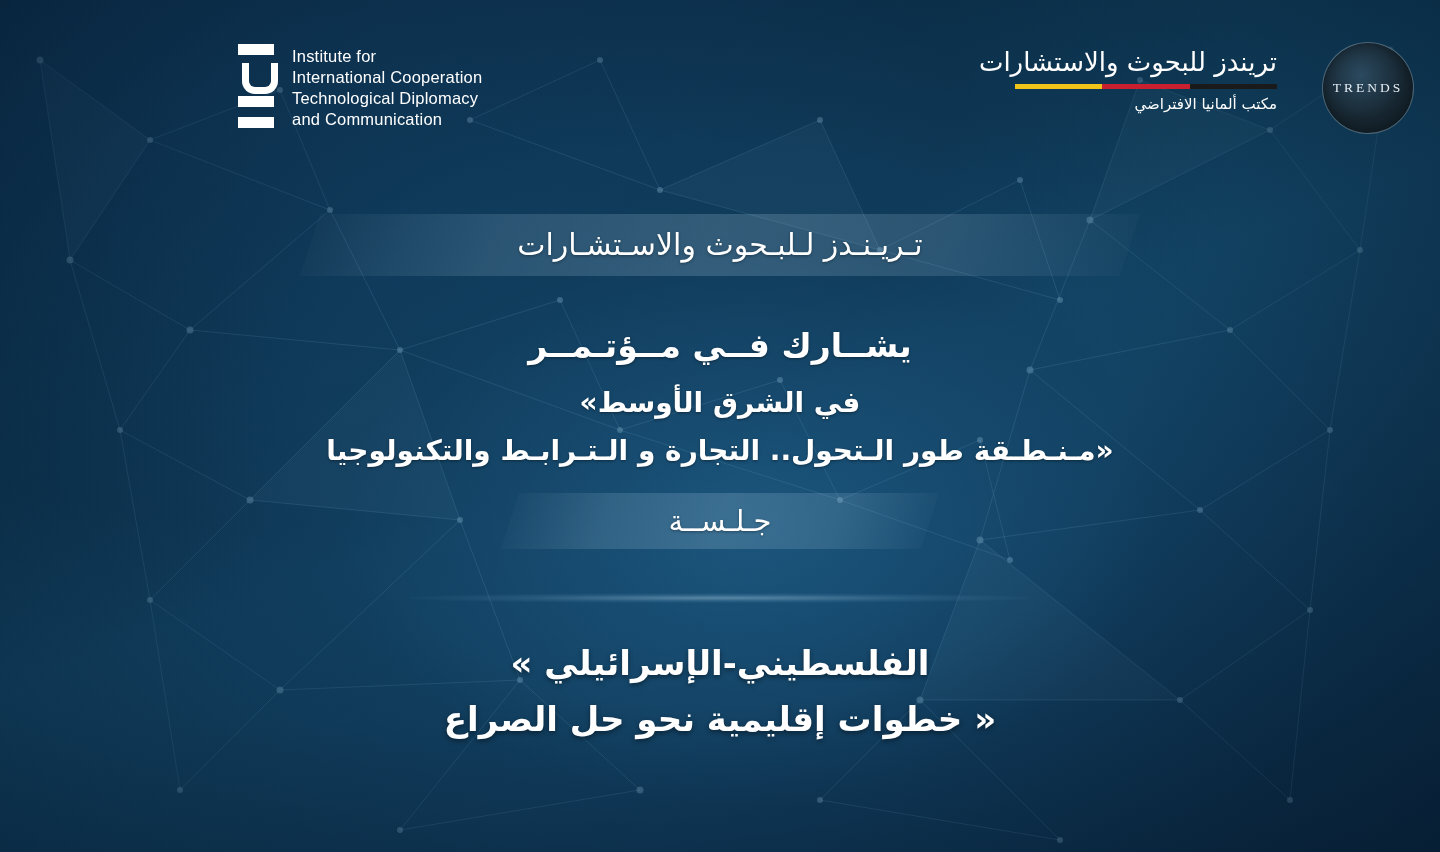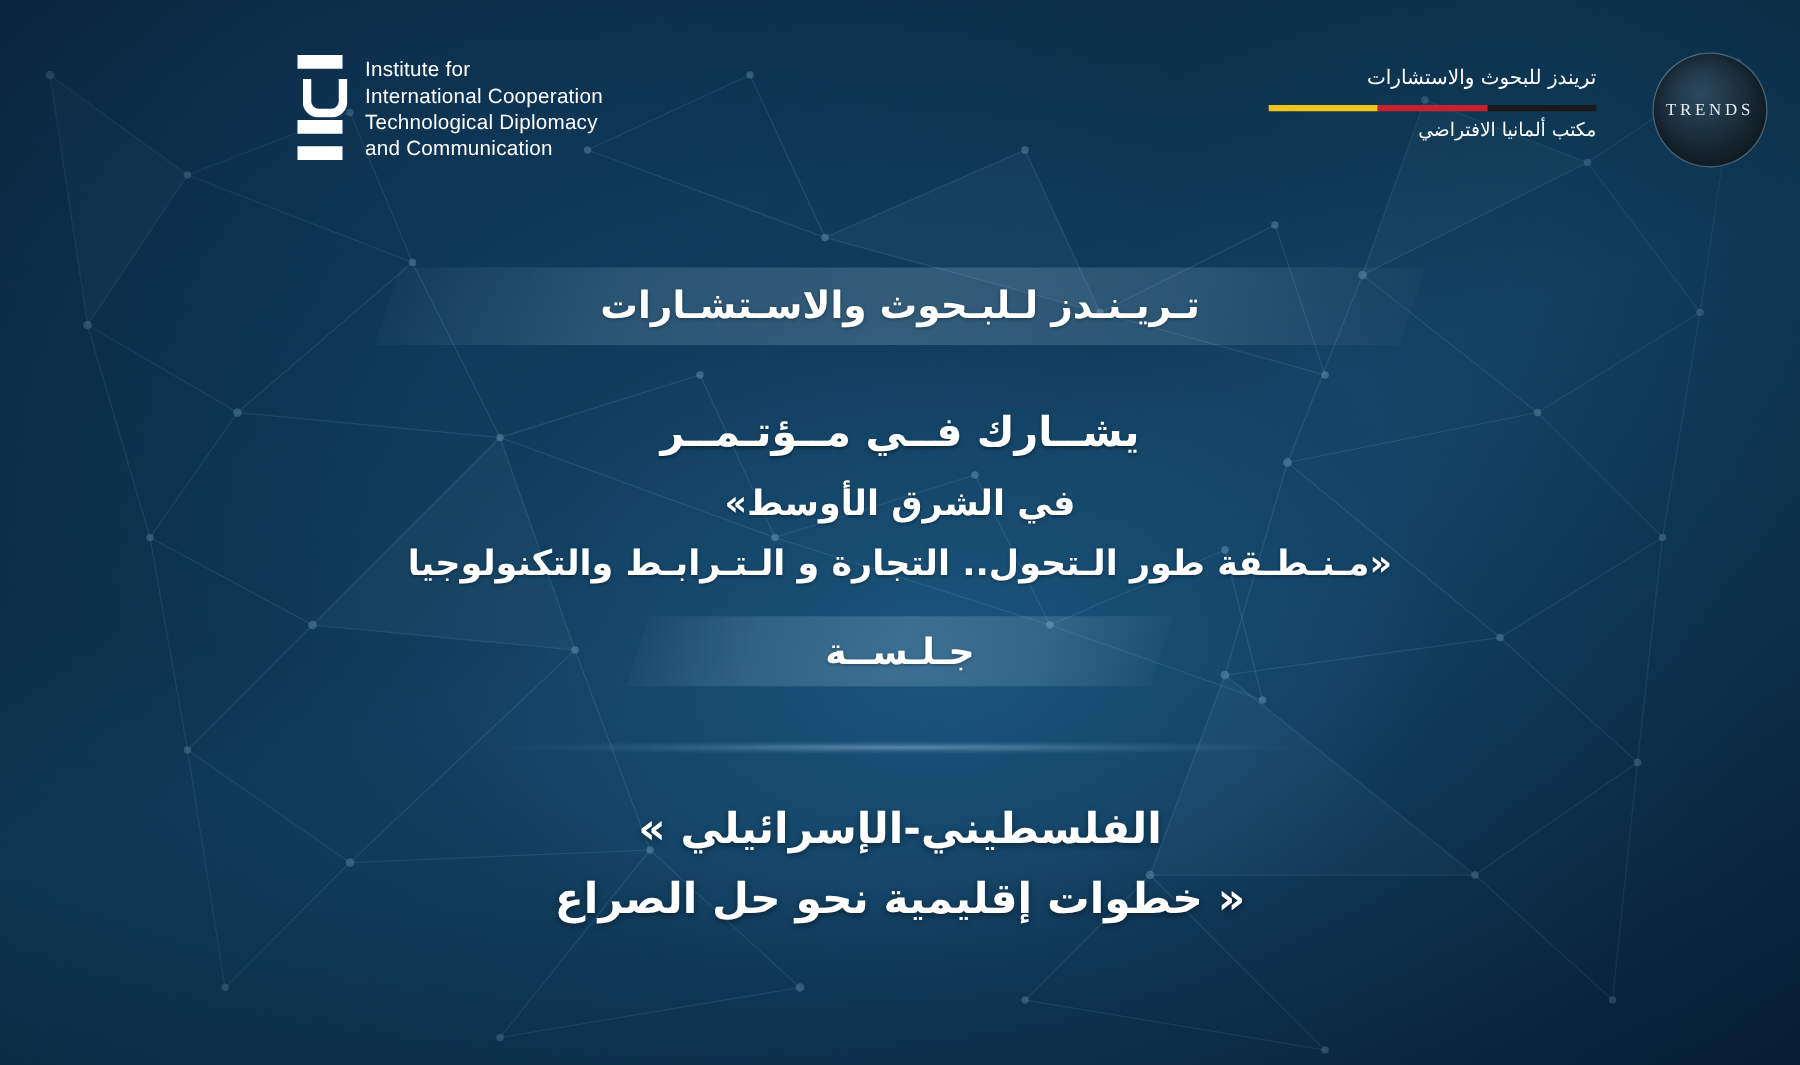--- a/index.html
+++ b/index.html
@@ -89,21 +89,21 @@
 
   .trends-block {
     position: absolute;
     top: 46px;
     right: 163px;
     text-align: right;
     direction: rtl;
   }
   .trends-ar {
     color: #ffffff;
-    font-size: 16px;
+    font-size: 26px;
     letter-spacing: 1px;
     line-height: 32px;
     white-space: nowrap;
   }
   .flagline {
     display: flex;
     flex-direction: row;
     width: 262px;
     height: 5px;
     margin: 6px 0 6px auto;
@@ -159,21 +159,21 @@
     content: "";
     position: absolute;
     inset: 0;
     background: linear-gradient(90deg, rgba(255,255,255,0.02) 0%, rgba(180,215,235,0.16) 22%, rgba(190,222,240,0.2) 50%, rgba(180,215,235,0.16) 78%, rgba(255,255,255,0.02) 100%);
     transform: skewX(-18deg);
   }
   .ribbon-text {
     position: relative;
     line-height: 62px;
     font-size: 30px;
-    font-weight: bold;
+    font-weight: normal;
     letter-spacing: 2px;
     white-space: nowrap;
     text-shadow: 0 1px 3px rgba(0,0,0,0.35);
   }
   .line-share {
     margin-top: 50px;
     font-size: 33px;
     font-weight: bold;
     letter-spacing: 2px;
     text-shadow: 0 1px 3px rgba(0,0,0,0.4);

